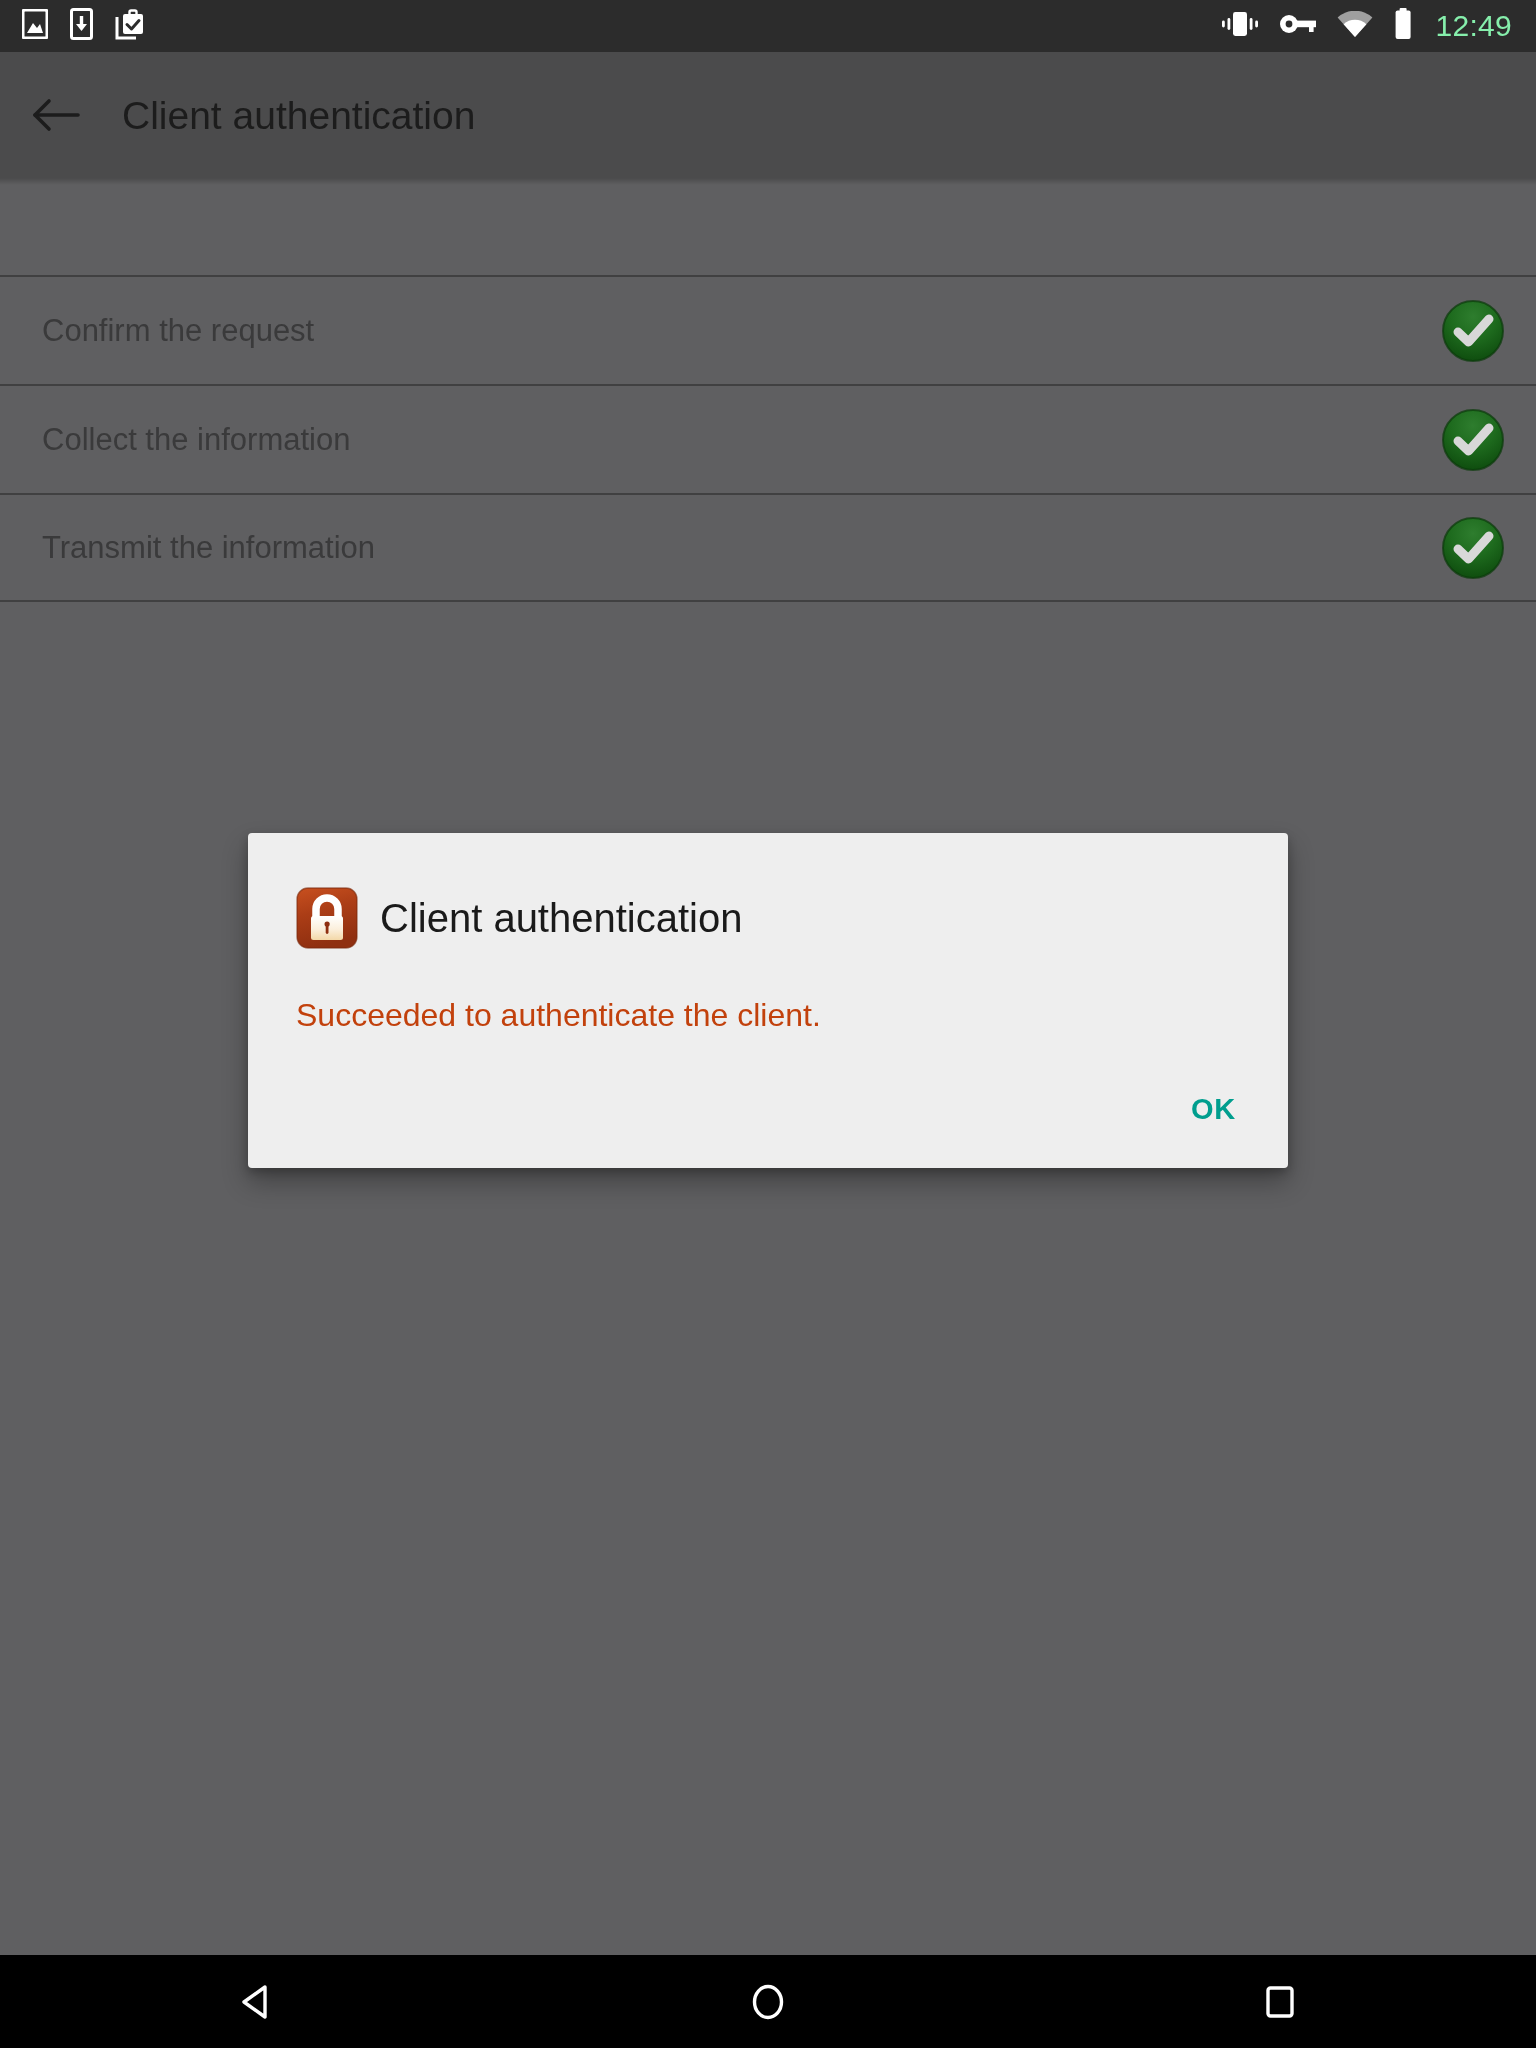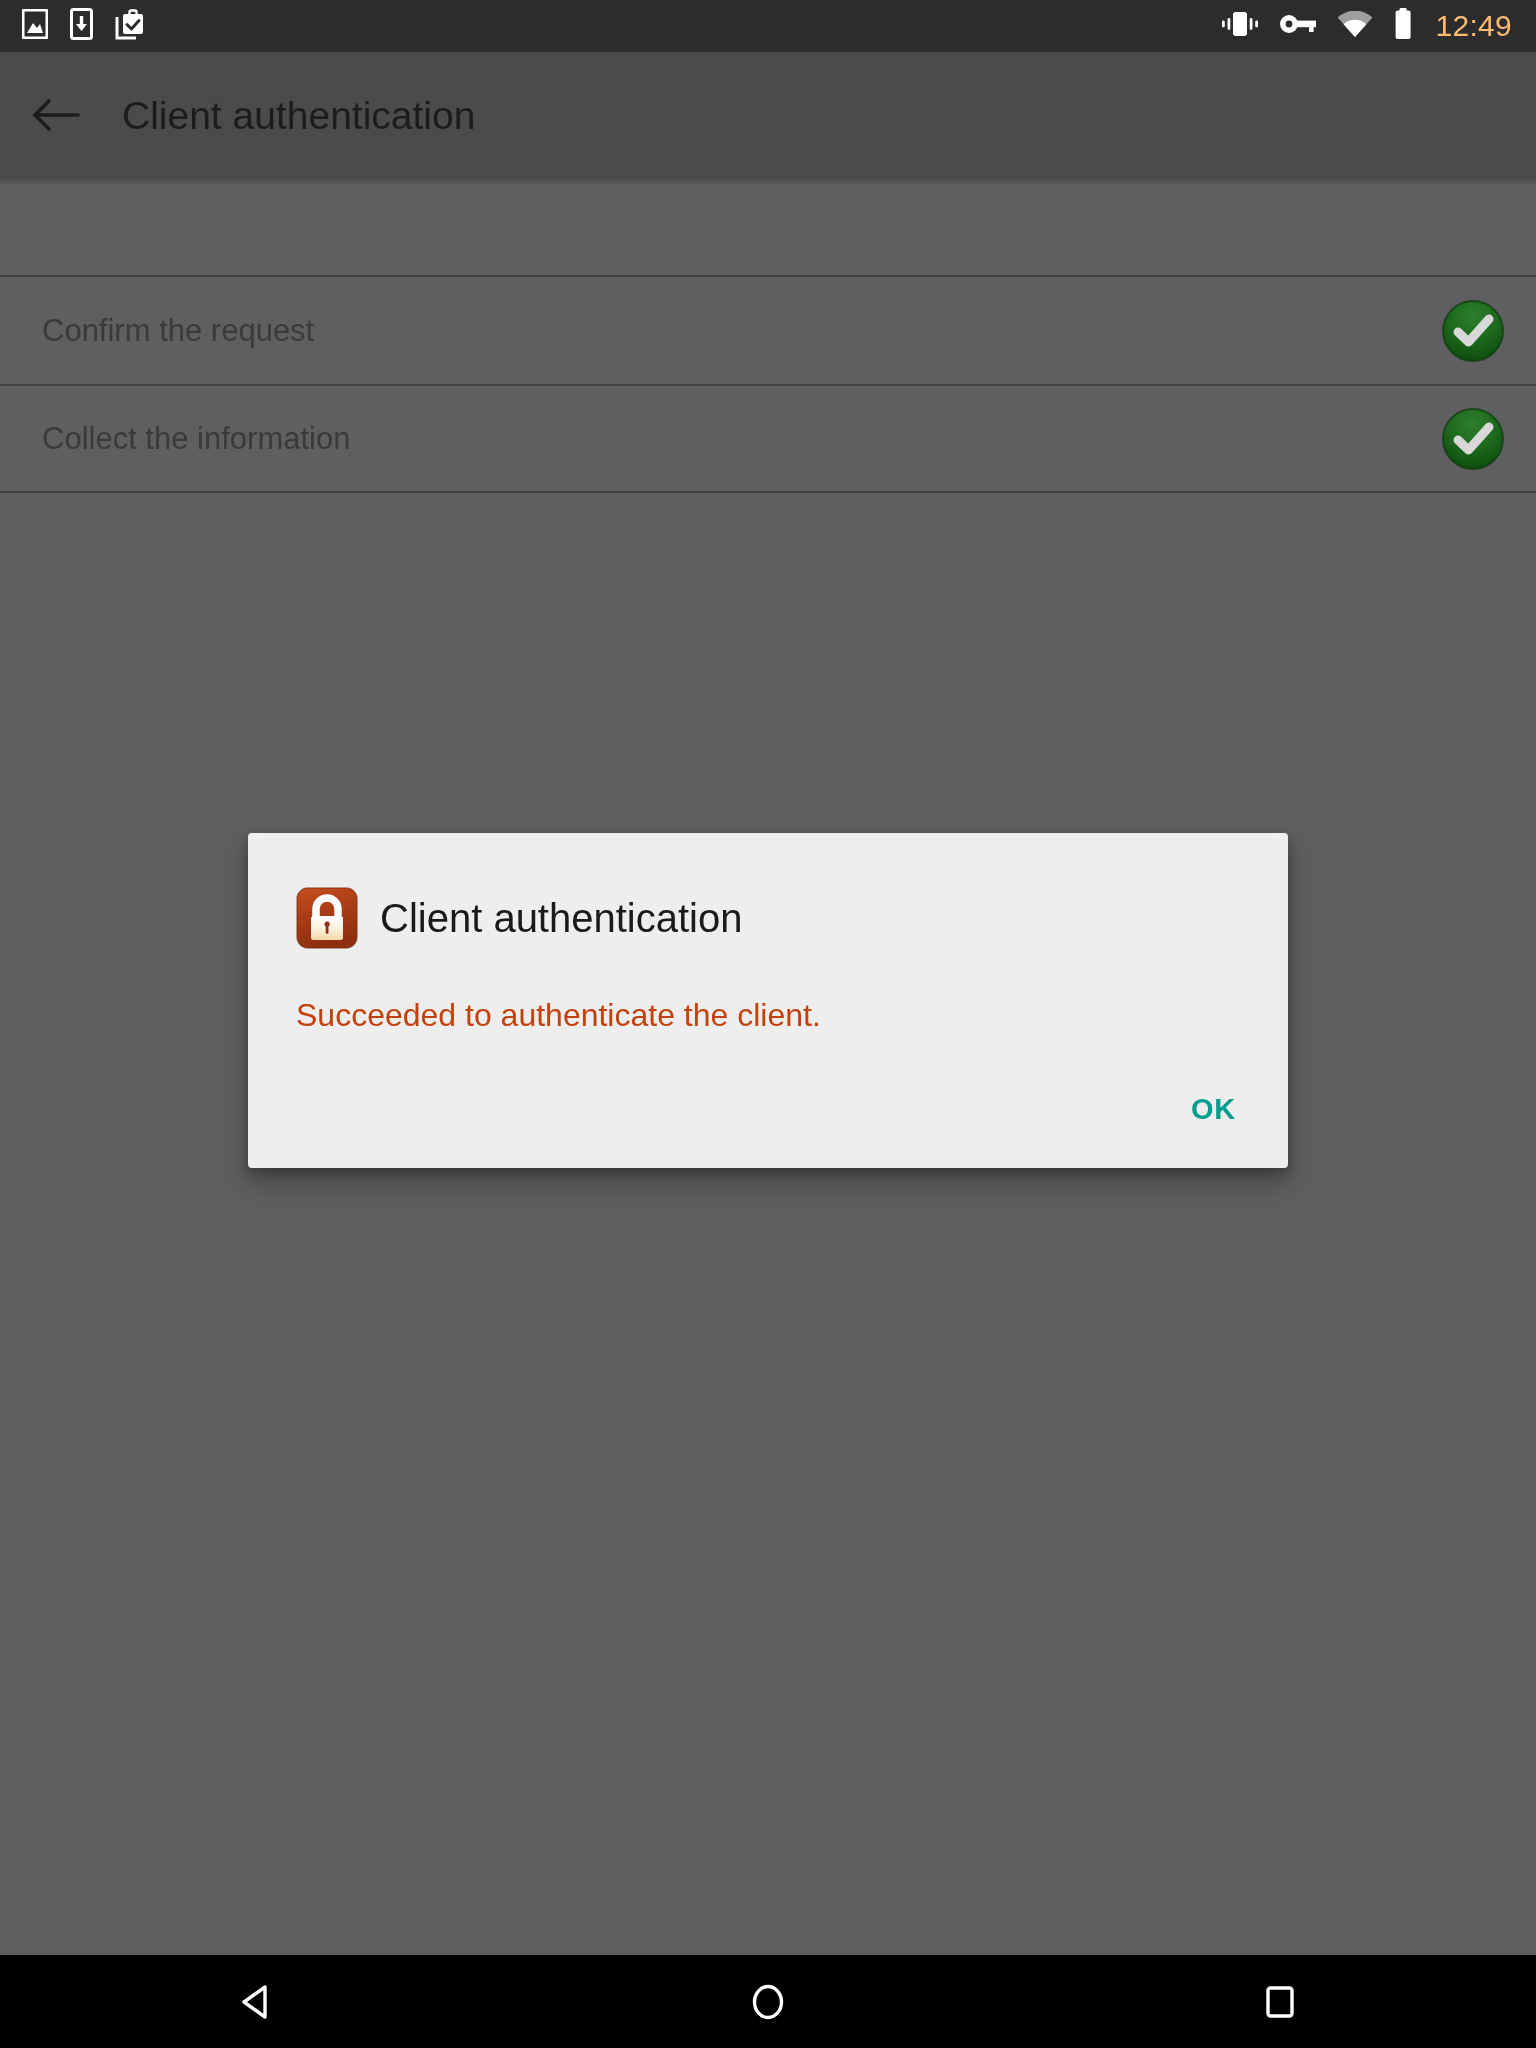--- a/index.html
+++ b/index.html
@@ -42,21 +42,21 @@
   }
   #status-right {
     margin-left: auto;
     display: flex;
     align-items: center;
     gap: 20px;
     padding-right: 24px;
   }
   .sb-icon { display: block; }
   #status-clock {
-    color: #fdba74;
+    color: #86efac;
     font-size: 30px;
     letter-spacing: 0.3px;
     line-height: 1;
     padding-left: 2px;
   }
 
   
   #app-bar {
     position: absolute;
     top: 52px; left: 0;
@@ -308,20 +308,30 @@
               <stop offset="100%" stop-color="#0d4a0d"></stop>
             </radialGradient>
           </defs>
           <circle cx="33" cy="33" r="30" fill="url(#cg0)"></circle>
           <circle cx="33" cy="33" r="30" fill="none" stroke="#0a3a0a" stroke-width="2" opacity="0.7"></circle>
           <path d="M18 34 L28.5 44 L49 21" fill="none" stroke="#d8d8d8" stroke-width="9" stroke-linecap="round" stroke-linejoin="round"></path>
         </svg>
       </span>
     </div>
 
+    <div class="step-row">
+      <span class="step-label">Transmit the information</span>
+      <span class="step-badge">
+        <svg width="66" height="66" viewBox="0 0 66 66">
+          <circle cx="33" cy="33" r="30" fill="url(#cg0)"></circle>
+          <circle cx="33" cy="33" r="30" fill="none" stroke="#0a3a0a" stroke-width="2" opacity="0.7"></circle>
+          <path d="M18 34 L28.5 44 L49 21" fill="none" stroke="#d8d8d8" stroke-width="9" stroke-linecap="round" stroke-linejoin="round"></path>
+        </svg>
+      </span>
+    </div>
 
   </div>
 
   <div id="dialog">
     <div id="dialog-title-row">
       <span id="dialog-icon">
         <svg width="62" height="62" viewBox="0 0 62 62">
           <defs>
             <linearGradient id="lockbg" x1="0" y1="0" x2="0.25" y2="1">
               <stop offset="0%" stop-color="#c8501f"></stop>

